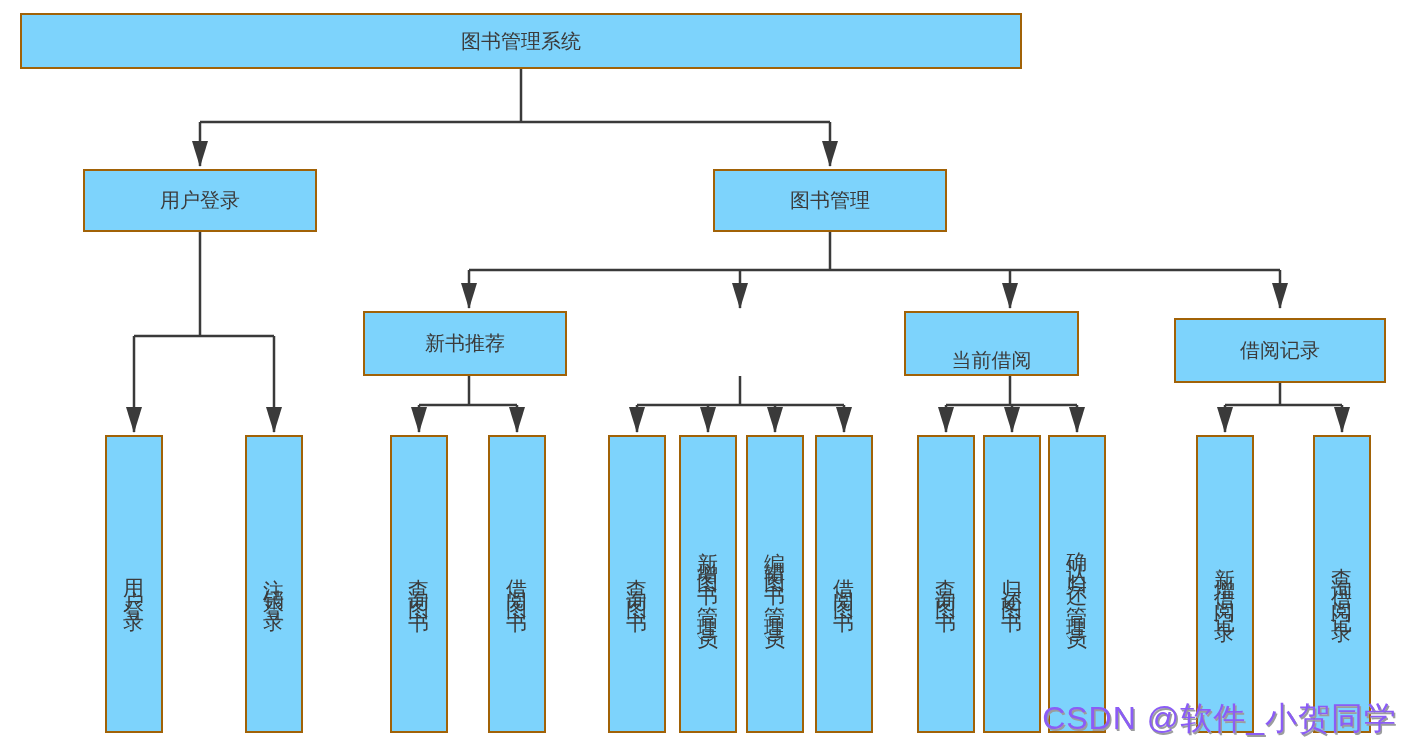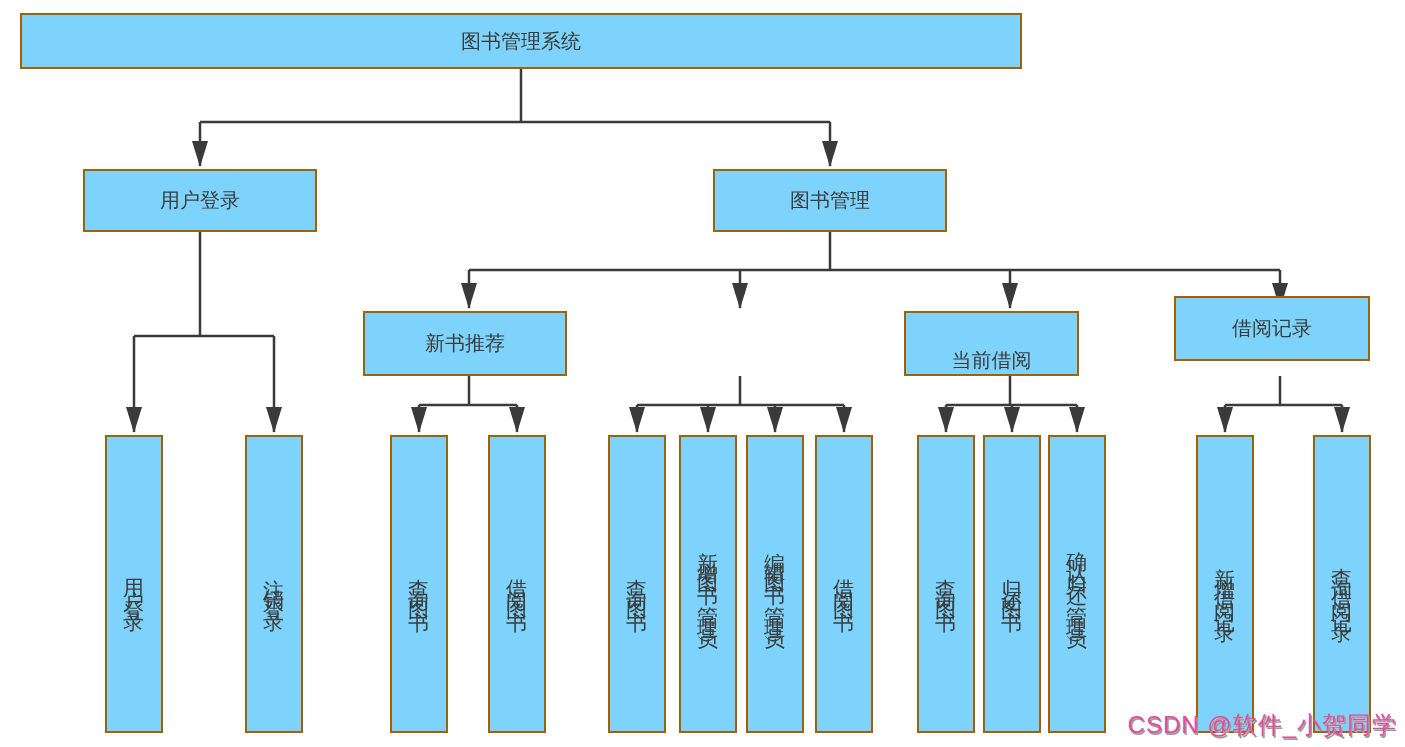--- a/index.html
+++ b/index.html
@@ -42,22 +42,22 @@
     text-orientation: mixed;
     font-size: 21px;
     letter-spacing: 11px;
     line-height: 1;
     white-space: nowrap;
   }
   .watermark {
     position: absolute;
     right: 8px;
     bottom: 6px;
-    font-size: 24px;
-    color: #ec4899;
+    font-size: 32px;
+    color: #8b5cf6;
     text-shadow: 1.5px 1.5px 0 #9b9c9e, 0.5px 0.5px 0 #c6c7c9;
     letter-spacing: 1px;
     pointer-events: none;
   }
 </style>
 </head>
 <body>
 
 <div class="canvas">
 
@@ -121,21 +121,21 @@
   <div class="box" style="left:713px; top:169px; width:234px; height:63px;">
     <span>图书管理</span>
   </div>
 
   <div class="box" style="left:363px; top:311px; width:204px; height:65px;">
     <span>新书推荐</span>
   </div>
   <div class="box" style="left:904px; top:311px; width:175px; height:65px;align-items:flex-end;">
     <span>当前借阅</span>
   </div>
-  <div class="box" style="left:1174px; top:296px; width:196px; height:65px;">
+  <div class="box" style="left:1174px; top:318px; width:212px; height:65px;">
     <span>借阅记录</span>
   </div>
 
   <div class="box leaf" style="left:105px; top:435px; width:58px; height:298px;">
     <span class="vtext">用户登录</span>
   </div>
   <div class="box leaf" style="left:245px; top:435px; width:58px; height:298px;">
     <span class="vtext">注销登录</span>
   </div>
 

